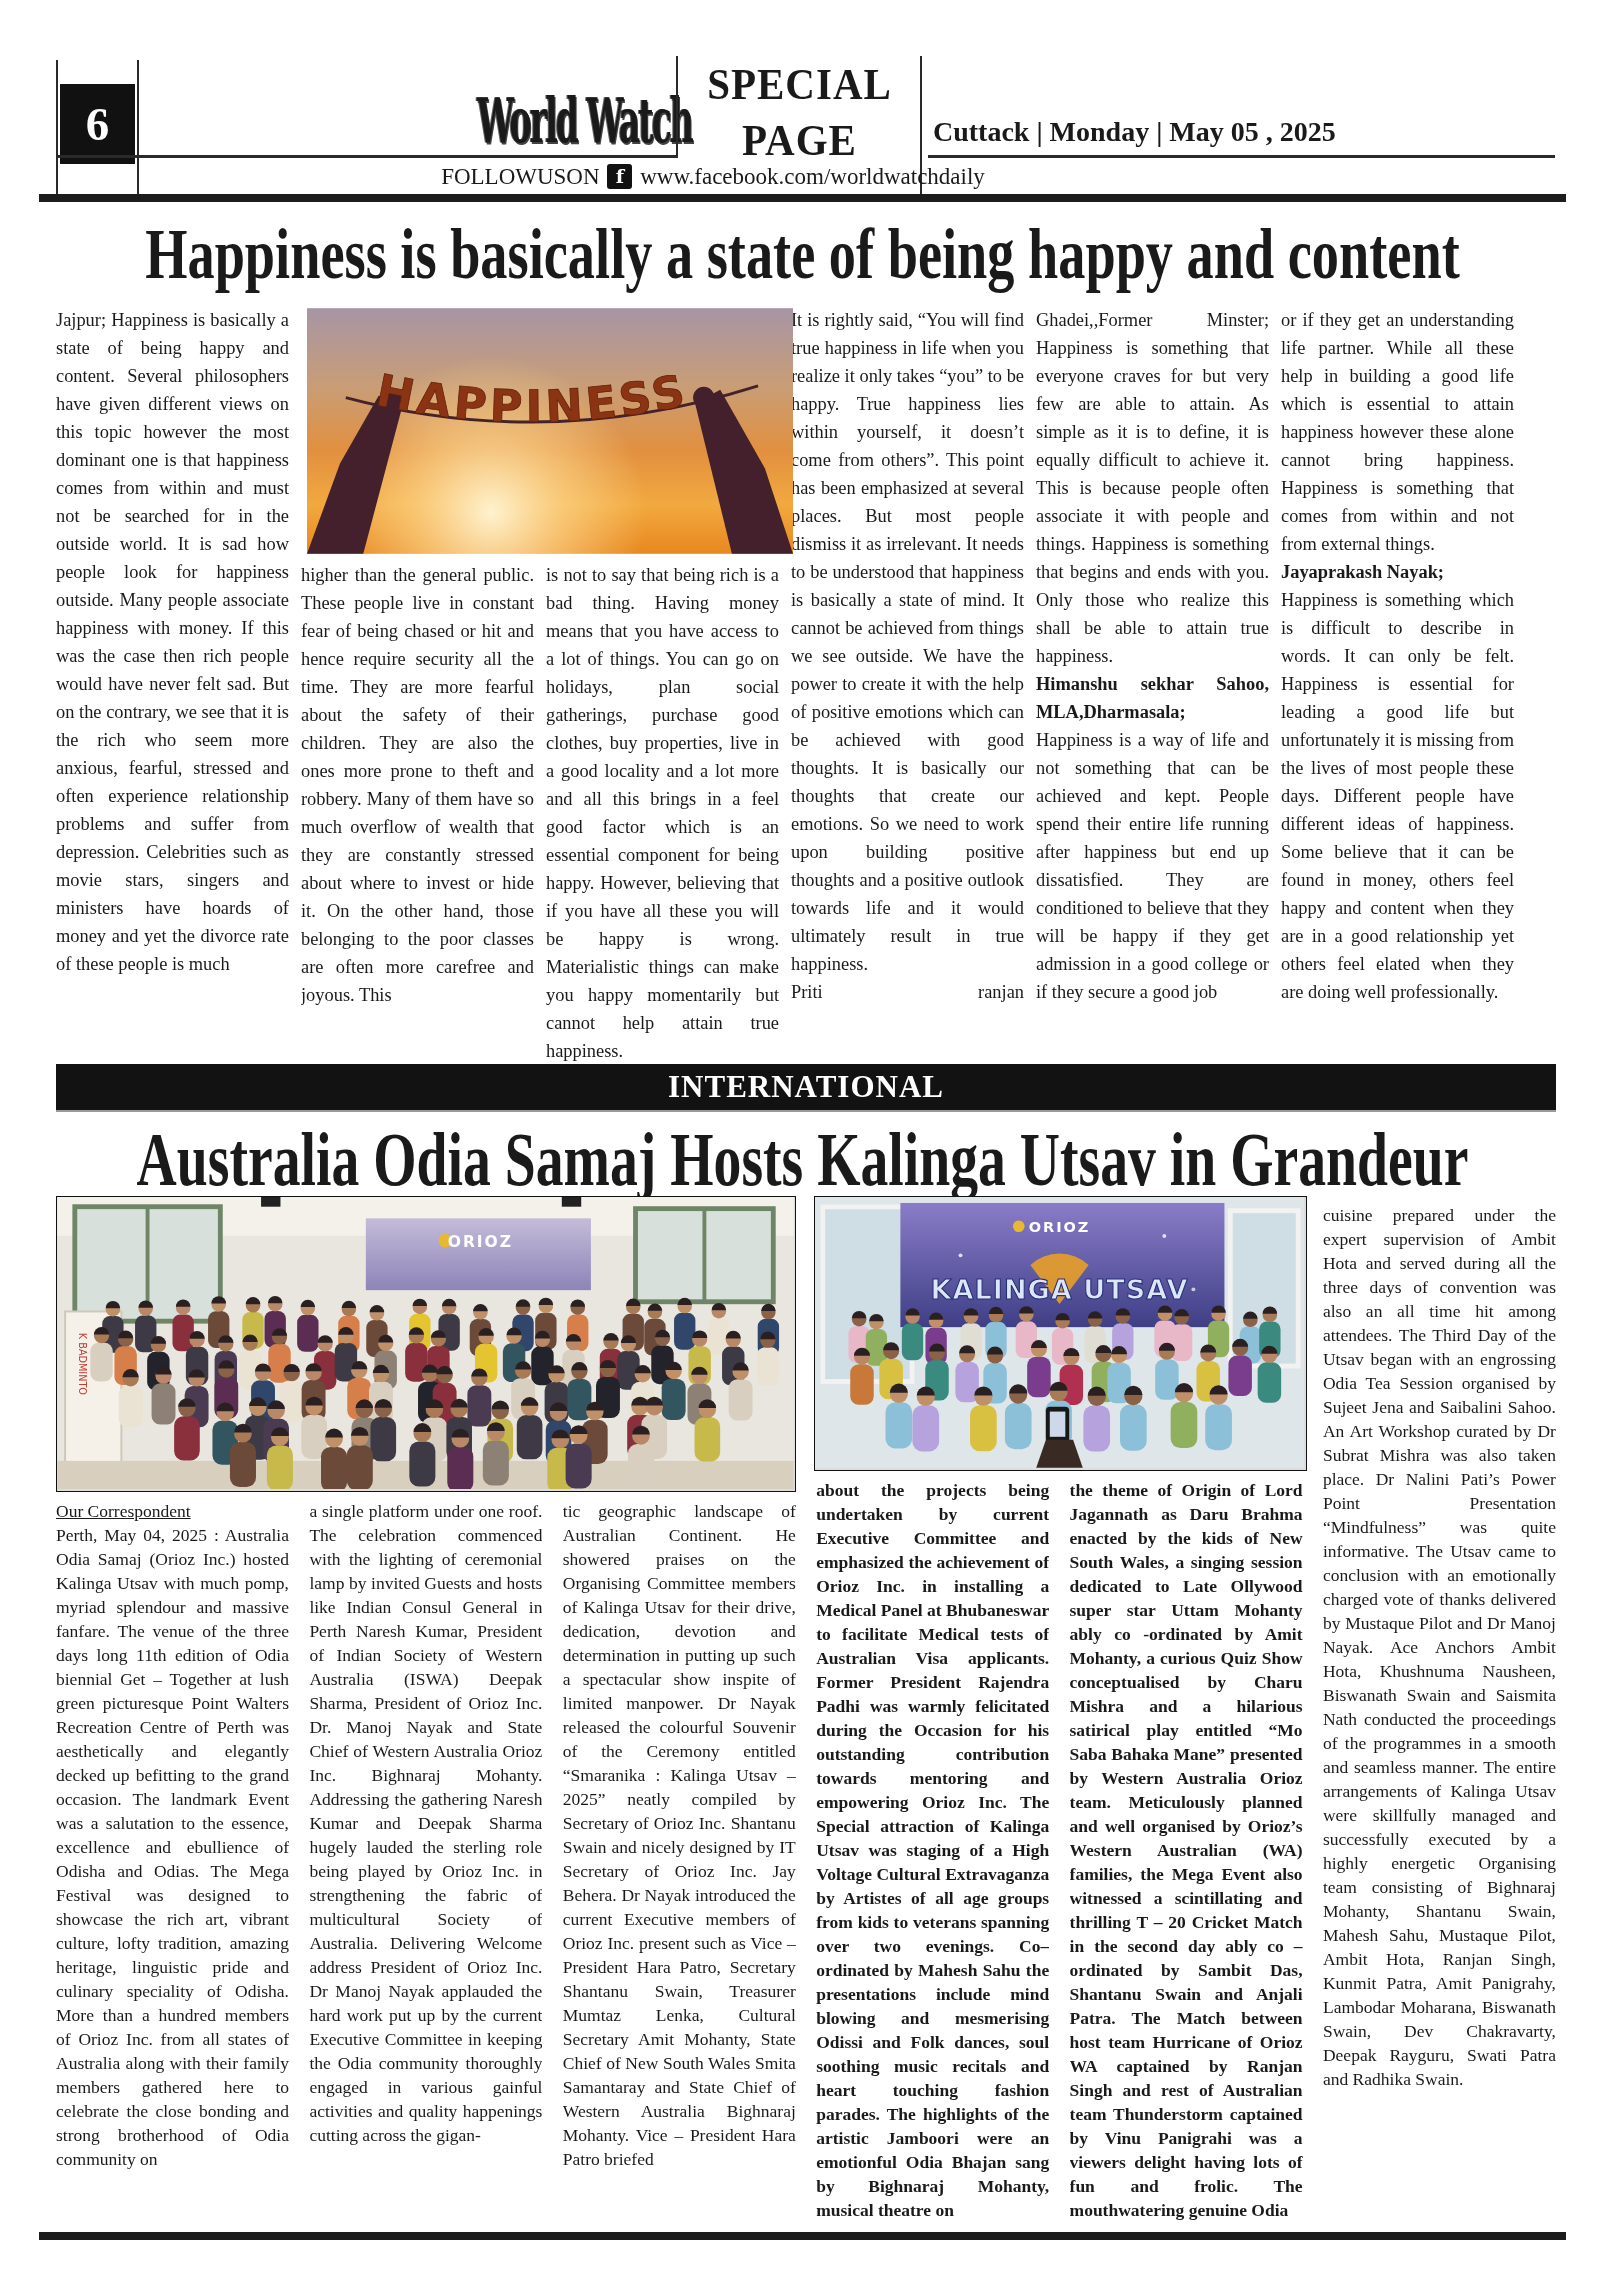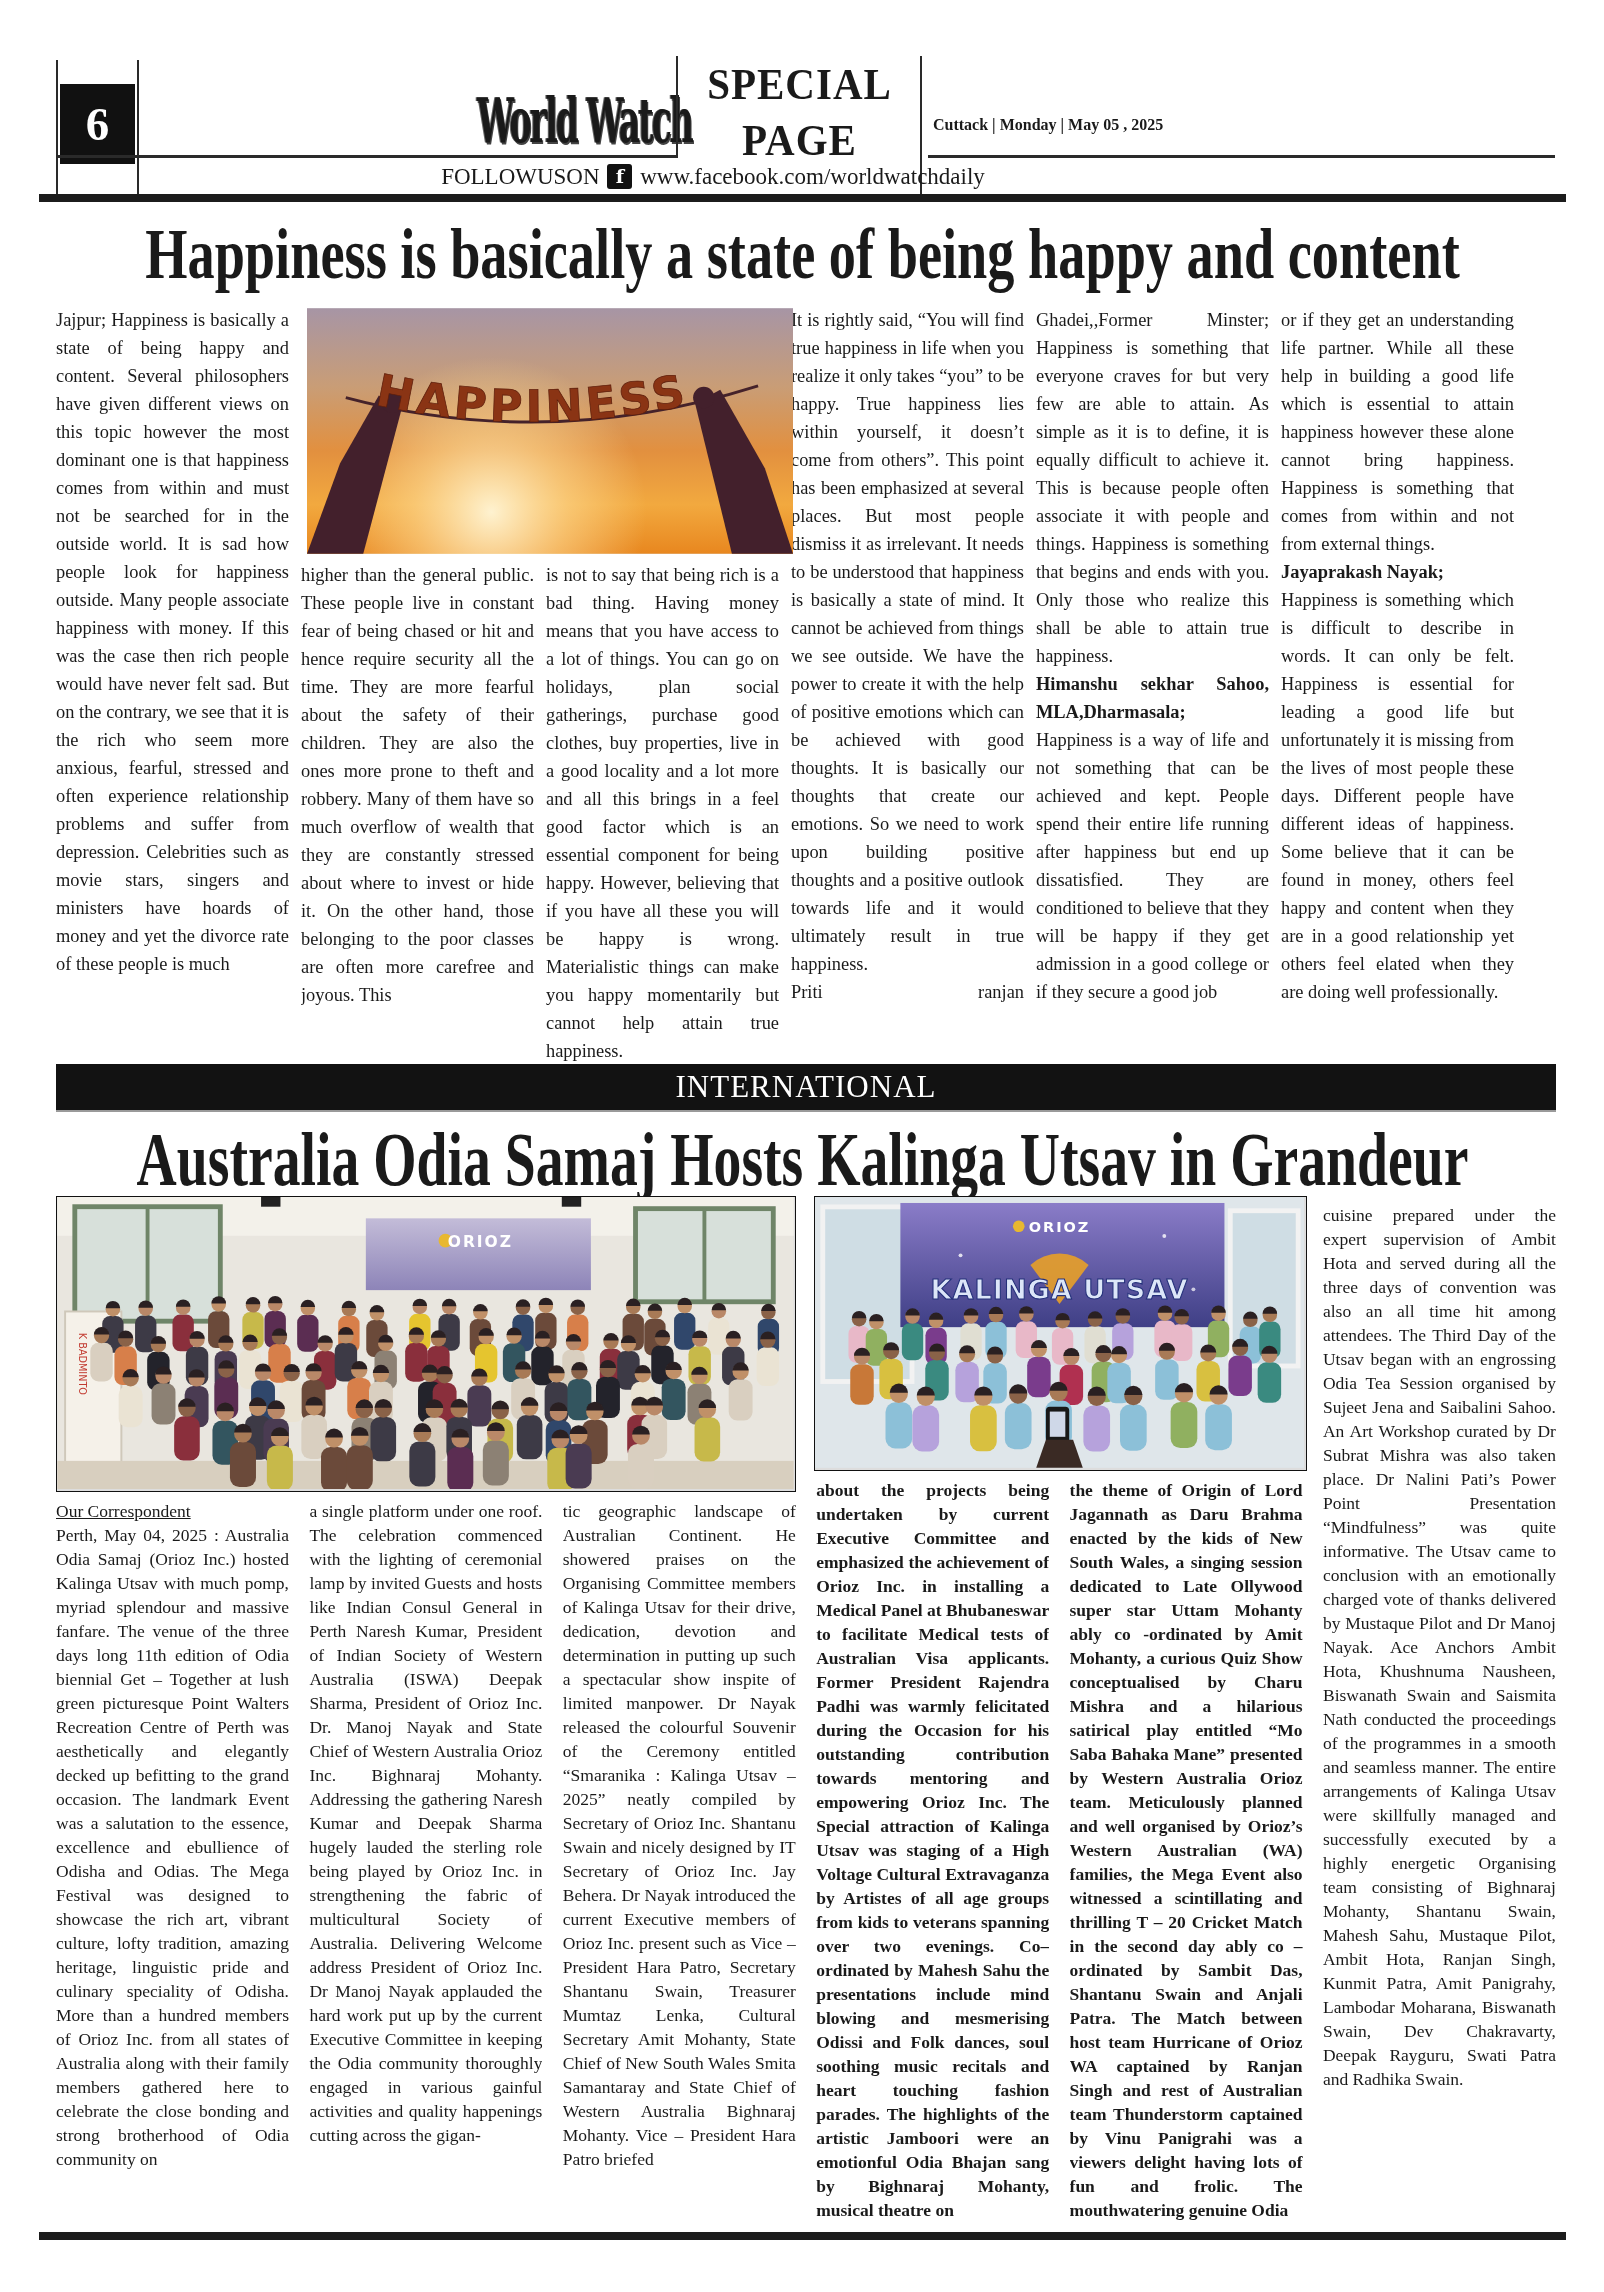--- a/index.html
+++ b/index.html
@@ -18,38 +18,38 @@
        font-weight:bold;font-size:33px;letter-spacing:-1.9px;
        transform:scaleY(1.85);transform-origin:center;
        text-shadow:1px 1px 0 #444, -1px 0 0 #666;white-space:nowrap;}
   #rule-logo{position:absolute;left:56px;top:155px;width:621px;height:2.9px;background:#2a2a2a;}
   #div1{left:676px;top:56px;width:1.9px;height:102px;}
   .special{position:absolute;left:681px;top:56px;width:237px;height:109px;text-align:center;
        font-weight:bold;font-size:41px;line-height:51px;transform:scaleY(1.1);
        transform-origin:top;letter-spacing:1px;}
   #div2{left:920px;top:56px;width:1.9px;height:143px;}
   .dateline{position:absolute;left:933px;top:116px;width:621px;height:35px;
-       font-weight:bold;font-size:16px;}
+       font-weight:bold;font-size:28px;}
   #rule-date{position:absolute;left:928px;top:155px;width:627px;height:2.9px;background:#2a2a2a;}
   .follow-row{position:absolute;left:0;top:161px;width:1426px;height:31px;display:flex;
        align-items:center;justify-content:center;gap:7.8px;font-size:23px;}
   .fb-icon{width:25px;height:25px;background:#111;border-radius:2.9px;color:#fff;display:flex;
        align-items:center;justify-content:center;font-weight:bold;font-size:19.4px;
        font-family:"DejaVu Serif",serif;}
   .thick-rule{position:absolute;left:39px;width:1527px;height:7.8px;background:#1c1c1c;}
   #rule-top{top:194px;} #rule-bottom{top:2232px;}
 
   
   .headline{position:absolute;left:53px;width:1499px;text-align:center;font-weight:bold;
        white-space:nowrap;transform-origin:top center;}
   #h1{top:212px;font-size:56px;transform:scale(0.97,1.3);}
   #h2{top:1116px;font-size:58px;transform:scale(0.96,1.3);}
   .section-banner{position:absolute;left:56px;top:1064px;width:1500px;height:46px;
        background:#121212;border-bottom:2.9px solid #9a9a9a;color:#fff;display:flex;
-       align-items:center;justify-content:center;font-weight:normal;font-size:31px;
+       align-items:center;justify-content:center;font-weight:bold;font-size:31px;
        letter-spacing:1px;}
 
   
   .cols{position:absolute;display:flex;gap:20.4px;}
   #a1{left:56px;top:306px;width:1500px;height:759px;font-size:18.4px;line-height:28px;gap:12px;}
   #a2{left:56px;top:1203px;width:1500px;height:1027px;font-size:17.5px;line-height:24px;}
   .col{width:233px;flex:0 0 233px;text-align:justify;overflow:hidden;height:100%;
        box-sizing:border-box;overflow-wrap:break-word;}
   .a1c1,.a1c2{padding-top:255px;}
   .a2c0,.a2c1,.a2c2{padding-top:296px;}

